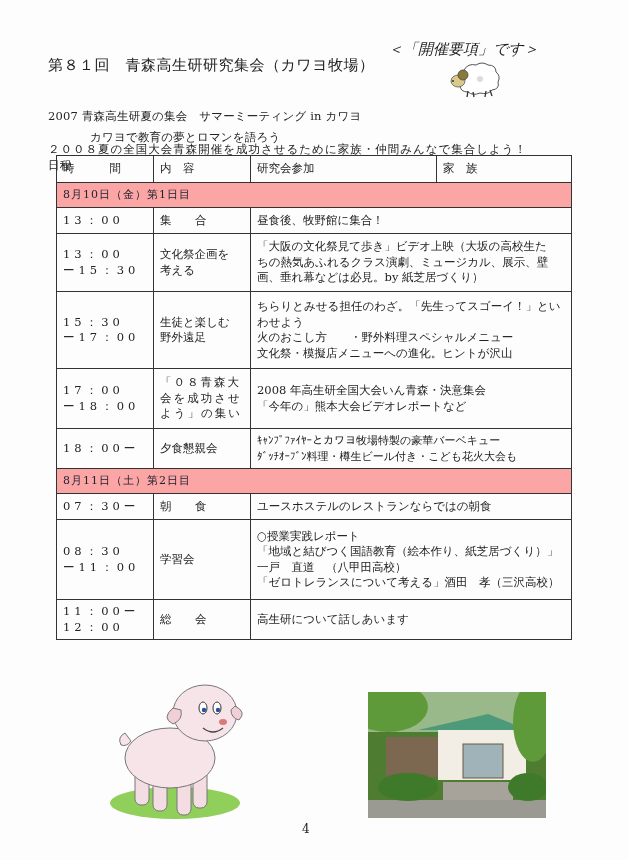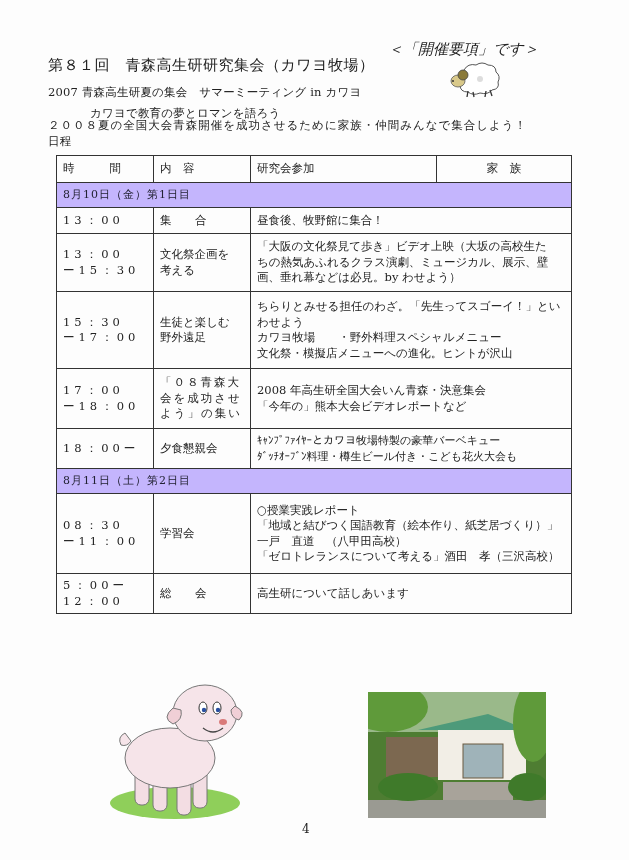--- a/index.html
+++ b/index.html
@@ -2,34 +2,34 @@
 <html><head>
 <meta charset="utf-8">
 <style>
   html, body { margin:0; padding:0; }
   body {
     width:629px; height:860px; background:#fdfdfd; position:relative; overflow:hidden;
     font-family:"DejaVu Serif","Liberation Serif",serif; color:#222;
   }
   .title { position:absolute; left:48px; top:56px; font-size:15px; letter-spacing:0.5px; white-space:nowrap; }
   .subtitle { position:absolute; left:388px; top:40px; font-size:15px; white-space:nowrap;font-style:italic; }
-  .intro { position:absolute; left:48px; font-size:11.5px; white-space:nowrap; letter-spacing:0.2px; }
+  .intro { position:absolute; left:48px; font-size:11.5px; white-space:nowrap; letter-spacing:0.2px;margin-top:24px; }
   .i1 { top:85px; }
   .i2 { top:106px; left:90px; }
   .i3 { top:118px; letter-spacing:1px; }
   .i4 { top:134px; }
   .sheep-small { position:absolute; left:446px; top:62px; width:60px; height:38px; }
 
   table.sched { position:absolute; left:56px; top:155px; width:516px; border-collapse:collapse; font-size:11.5px; }
   table.sched td { border:1.3px solid #333; padding:2px 6px; vertical-align:middle; line-height:15.5px; }
   .col-time { width:84px; letter-spacing:4px; }
   .col-content { width:84px; }
-  .col-family { width:122px;text-align:center; }
+  .col-family { width:122px; }
   tr.hdr td { height:22px; }
-  tr.day td { background:#c4b5fd; height:20px; padding-left:6px; letter-spacing:1px; font-size:11px; color:#223; }
+  tr.day td { background:#fca5a5; height:20px; padding-left:6px; letter-spacing:1px; font-size:11px; color:#223; }
   .spaced2 { letter-spacing:6px;font-family:Liberation Serif, serif; }
   .tight { letter-spacing:2px; }
 
   .lamb { position:absolute; left:95px; top:668px; width:170px; height:160px; }
   .photo { position:absolute; left:368px; top:692px; width:178px; height:126px; background:#5b8a3a; overflow:hidden; }
   .page-no { position:absolute; left:302px; top:822px; font-size:12px; }
 </style>
 </head>
 <body>
 
@@ -81,37 +81,37 @@
           <div>13：00</div>
           <div>ー15：30</div>
         </td>
     <td class="col-content">
           <div>文化祭企画を</div>
           <div>考える</div>
         </td>
     <td colspan="2">
           <div>「大阪の文化祭見て歩き」ビデオ上映（大坂の高校生た</div>
           <div>ちの熱気あふれるクラス演劇、ミュージカル、展示、壁</div>
-          <div>画、垂れ幕などは必見。by わせよう）</div>
+          <div>画、垂れ幕などは必見。by 紙芝居づくり）</div>
         </td>
   </tr>
 
   <tr style="height:77px">
     <td class="col-time">
           <div>15：30</div>
           <div>ー17：00</div>
         </td>
     <td class="col-content">
           <div>生徒と楽しむ</div>
           <div>野外遠足</div>
         </td>
     <td colspan="2">
           <div>ちらりとみせる担任のわざ。「先生ってスゴーイ！」とい</div>
           <div>わせよう</div>
-          <div>カワヨ牧場　　・野外料理スペシャルメニュー</div>
+          <div>火のおこし方　　・野外料理スペシャルメニュー</div>
           <div>文化祭・模擬店メニューへの進化。ヒントが沢山</div>
         </td>
   </tr>
 
   <tr style="height:60px">
     <td class="col-time">
           <div>17：00</div>
           <div>ー18：00</div>
         </td>
     <td class="col-content tight">
@@ -135,40 +135,49 @@
     <td colspan="2" style="font-size:11px">
           <div>ｷｬﾝﾌﾟﾌｧｲﾔｰとカワヨ牧場特製の豪華バーベキュー</div>
           <div>ﾀﾞｯﾁｵｰﾌﾞﾝ料理・樽生ビール付き・こども花火大会も</div>
         </td>
   </tr>
 
   <tr class="day">
     <td colspan="4">8月11日（土）第2日目</td>
   </tr>
 
+  <tr style="height:26px">
+    <td class="col-time">
+          <div>07：30ー</div>
+        </td>
+    <td class="col-content"><span class="spaced2">朝　食</span></td>
+    <td colspan="2">
+          <div>ユースホステルのレストランならではの朝食</div>
+        </td>
+  </tr>
 
   <tr style="height:80px">
     <td class="col-time">
           <div>08：30</div>
           <div>ー11：00</div>
         </td>
     <td class="col-content">
           <div>学習会</div>
         </td>
     <td colspan="2">
           <div>○授業実践レポート</div>
           <div>「地域と結びつく国語教育（絵本作り、紙芝居づくり）」</div>
           <div>一戸　直道　（八甲田高校）</div>
           <div>「ゼロトレランスについて考える」酒田　孝（三沢高校）</div>
         </td>
   </tr>
 
   <tr style="height:40px">
     <td class="col-time">
-          <div>5：00ー</div>
+          <div>11：00ー</div>
           <div>12：00</div>
         </td>
     <td class="col-content"><span class="spaced2">総　会</span></td>
     <td colspan="2">
           <div>高生研について話しあいます</div>
         </td>
   </tr>
 </tbody>
   </table>
 

